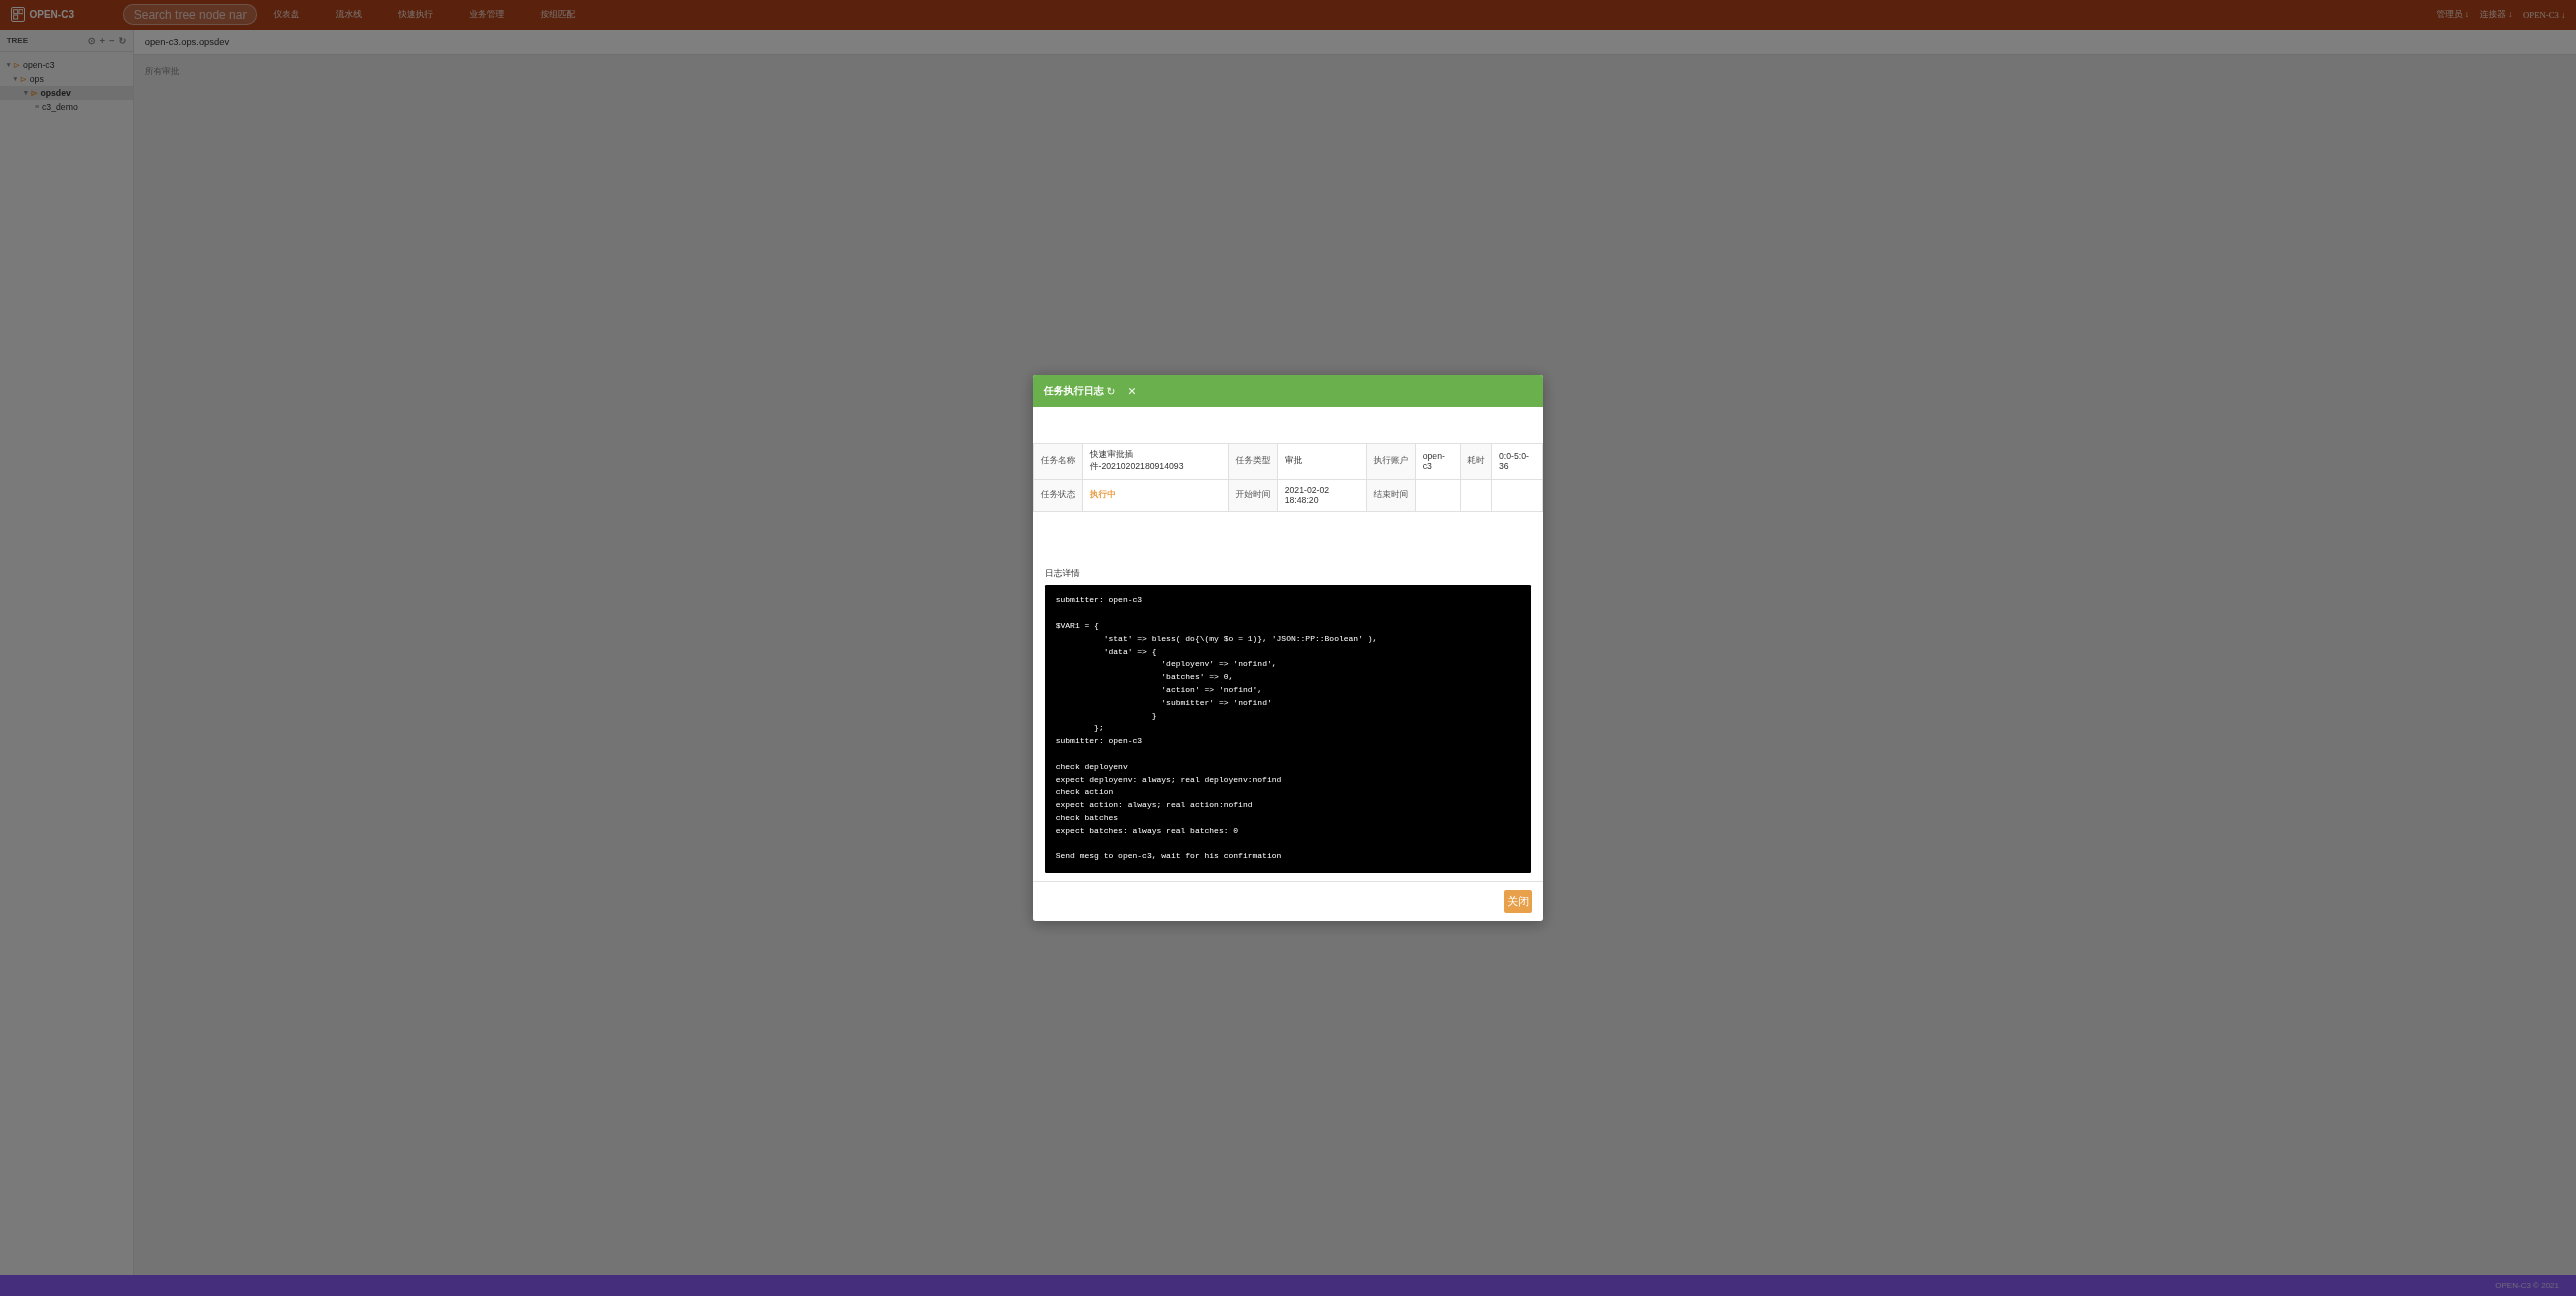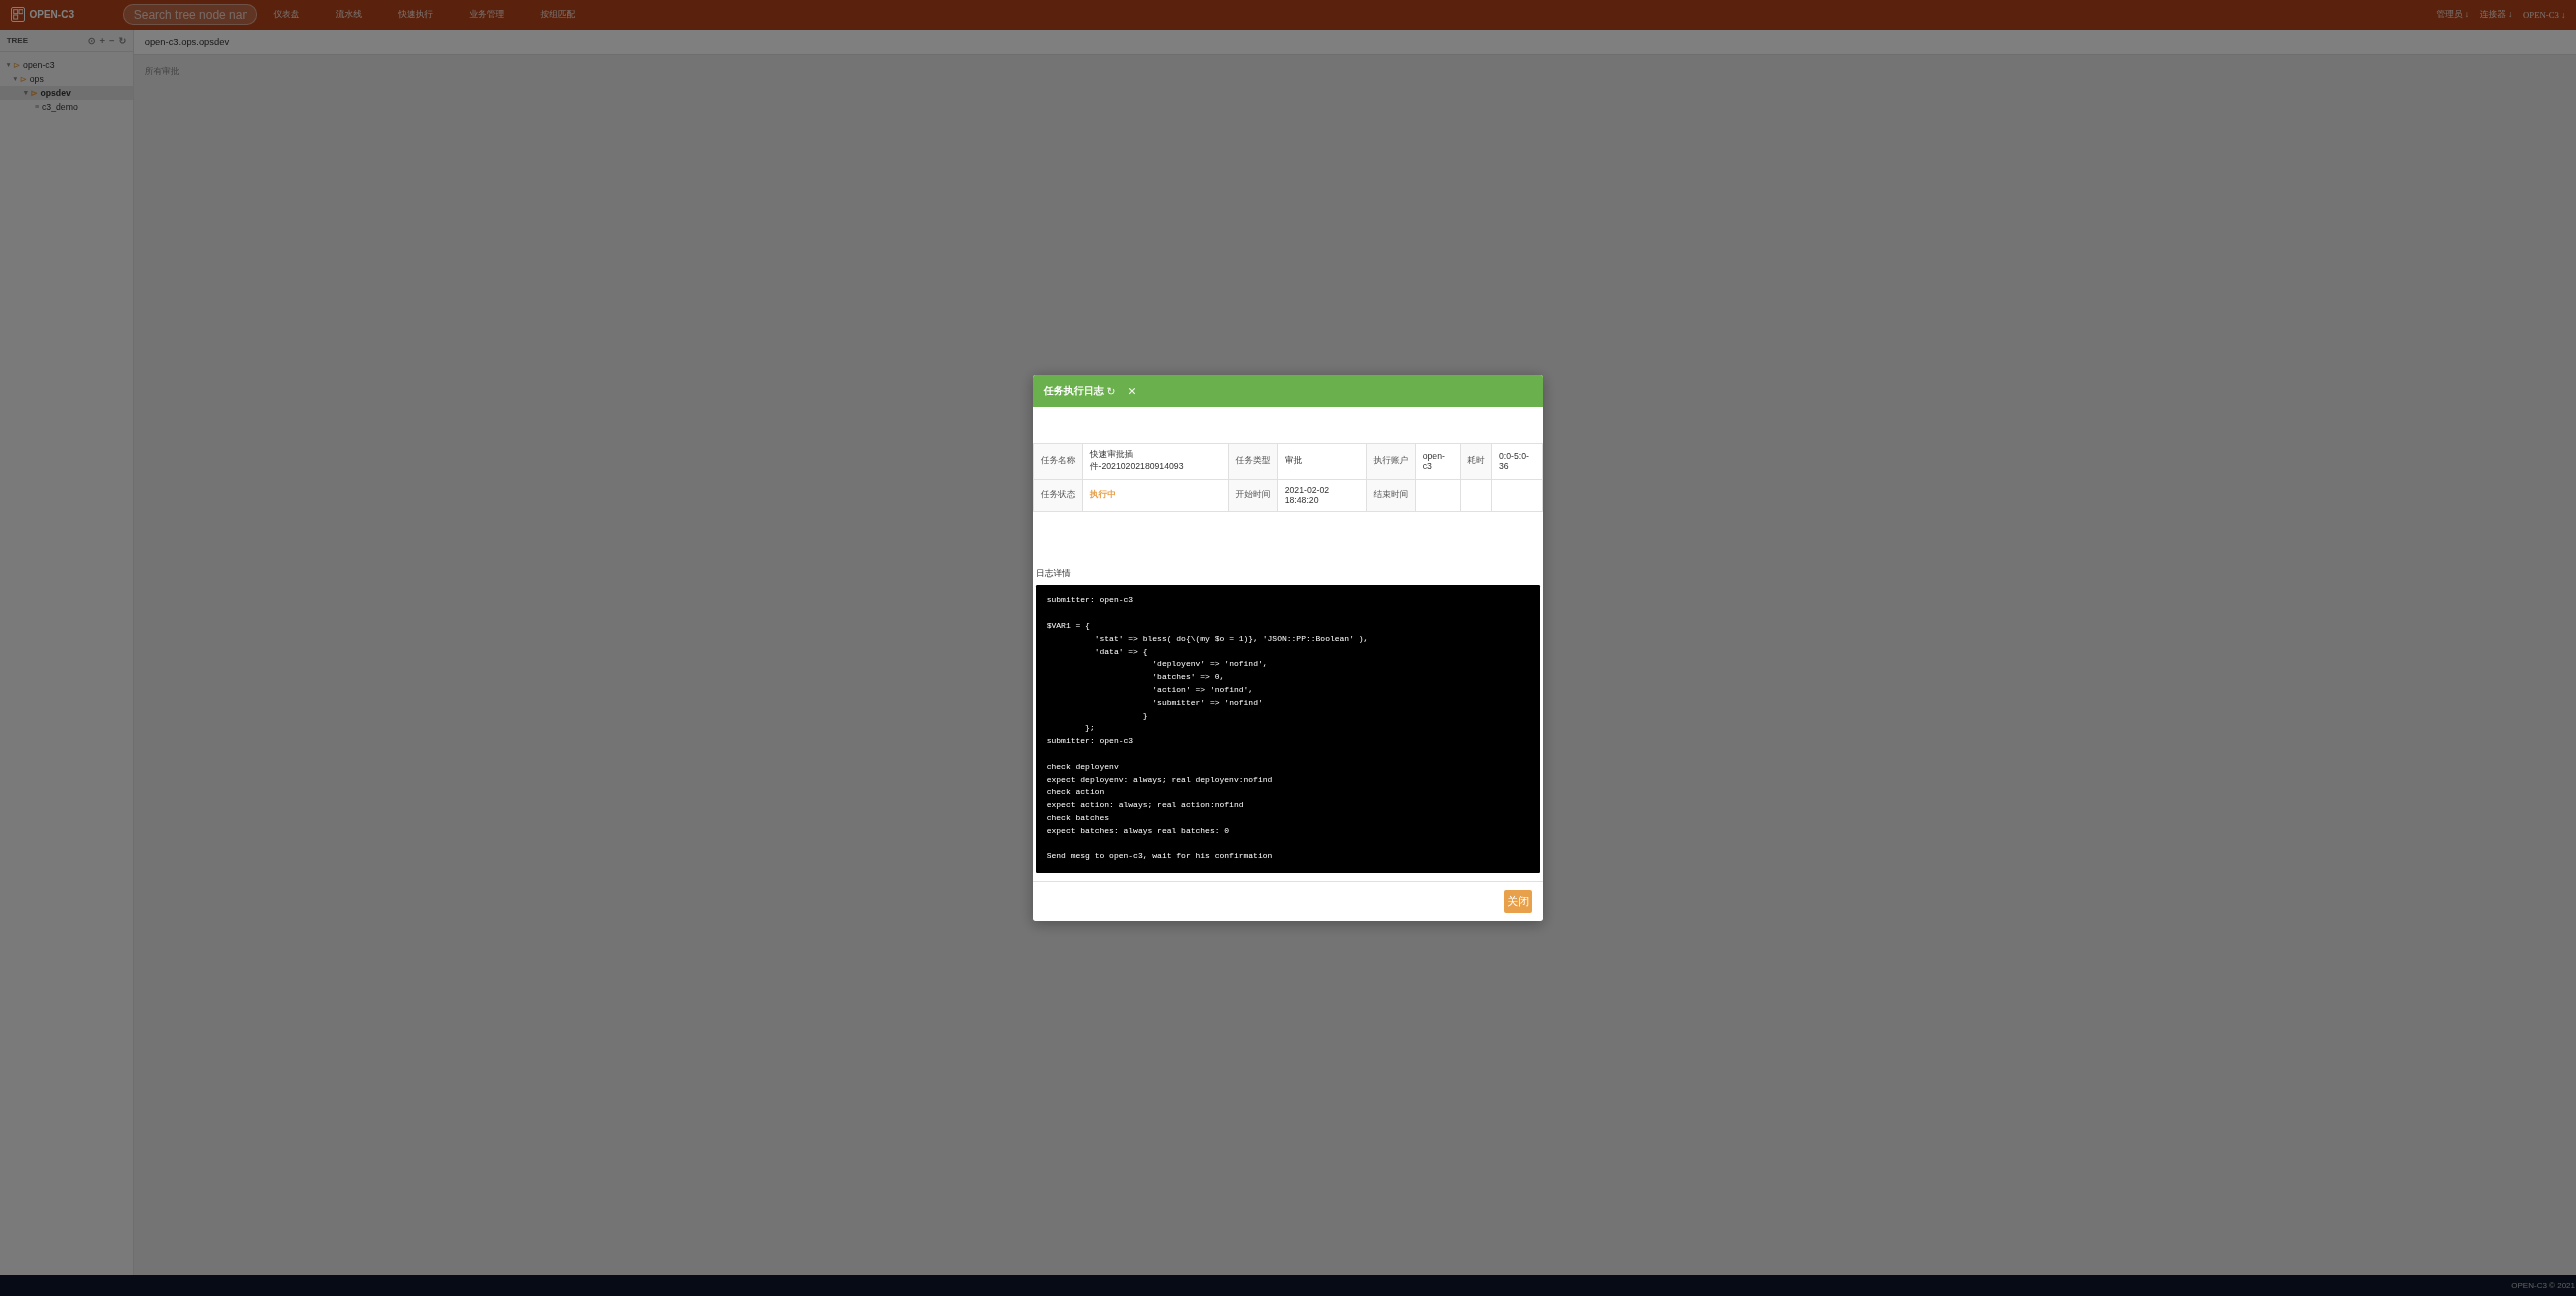--- a/index.html
+++ b/index.html
@@ -142,26 +142,26 @@
       color: #333;
     }
     .content-body {
       padding: 10.7px;
       color: #888;
       font-size: 8.7px;
     }
 
     
     .footer {
-      background: #0f172a;
+      background: #8b5cf6;
       height: 21.5px;
       display: flex;
       align-items: center;
       justify-content: flex-end;
-      padding: 0 1px;
+      padding: 0 17px;
       color: rgba(255,255,255,0.7);
       font-size: 8px;
       flex-shrink: 0;
     }
 
     
     .modal-overlay {
       position: fixed;
       top: 0; left: 0; right: 0; bottom: 0;
       background: rgba(0,0,0,0.5);
@@ -230,21 +230,21 @@
     .info-table .value-cell {
       color: #333;
     }
     .status-running {
       color: #e8a04a;
       font-weight: bold;
     }
 
     
     .log-section {
-      padding: 8px 3px;
+      padding: 8px 12px;
       flex: 1;
       display: flex;
       flex-direction: column;
       overflow: hidden;
       margin-top: 48px;
     }
     .log-title {
       font-size: 8.7px;
       color: #333;
       margin-bottom: 5.4px;

